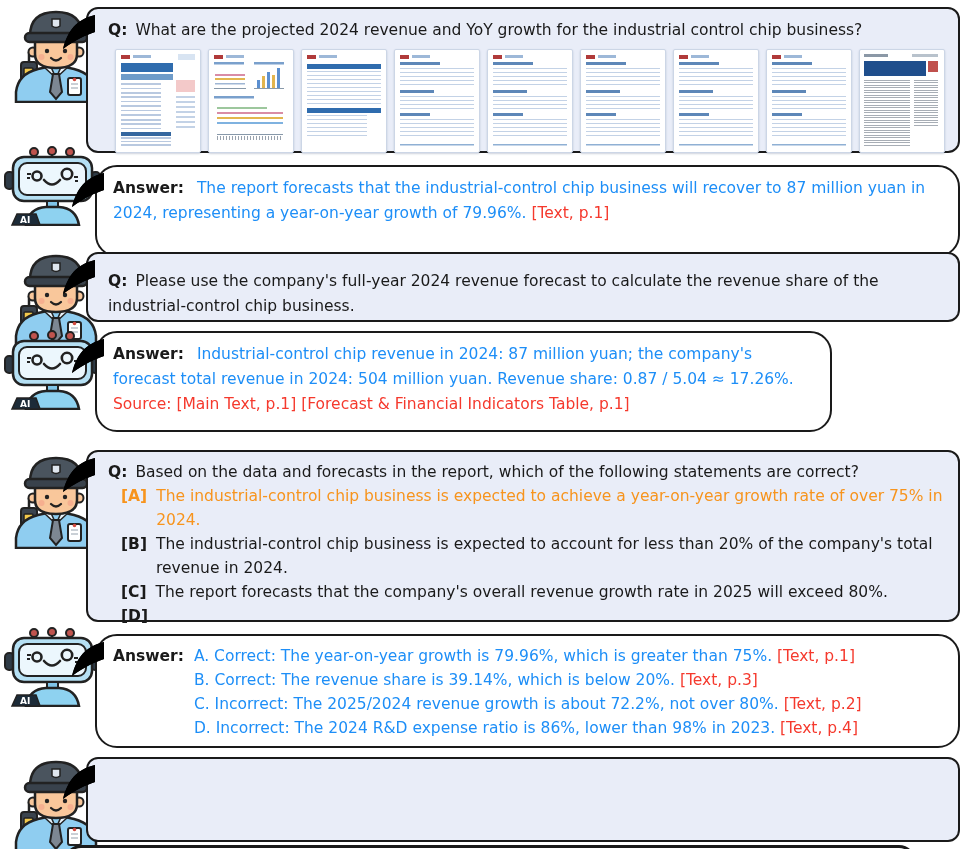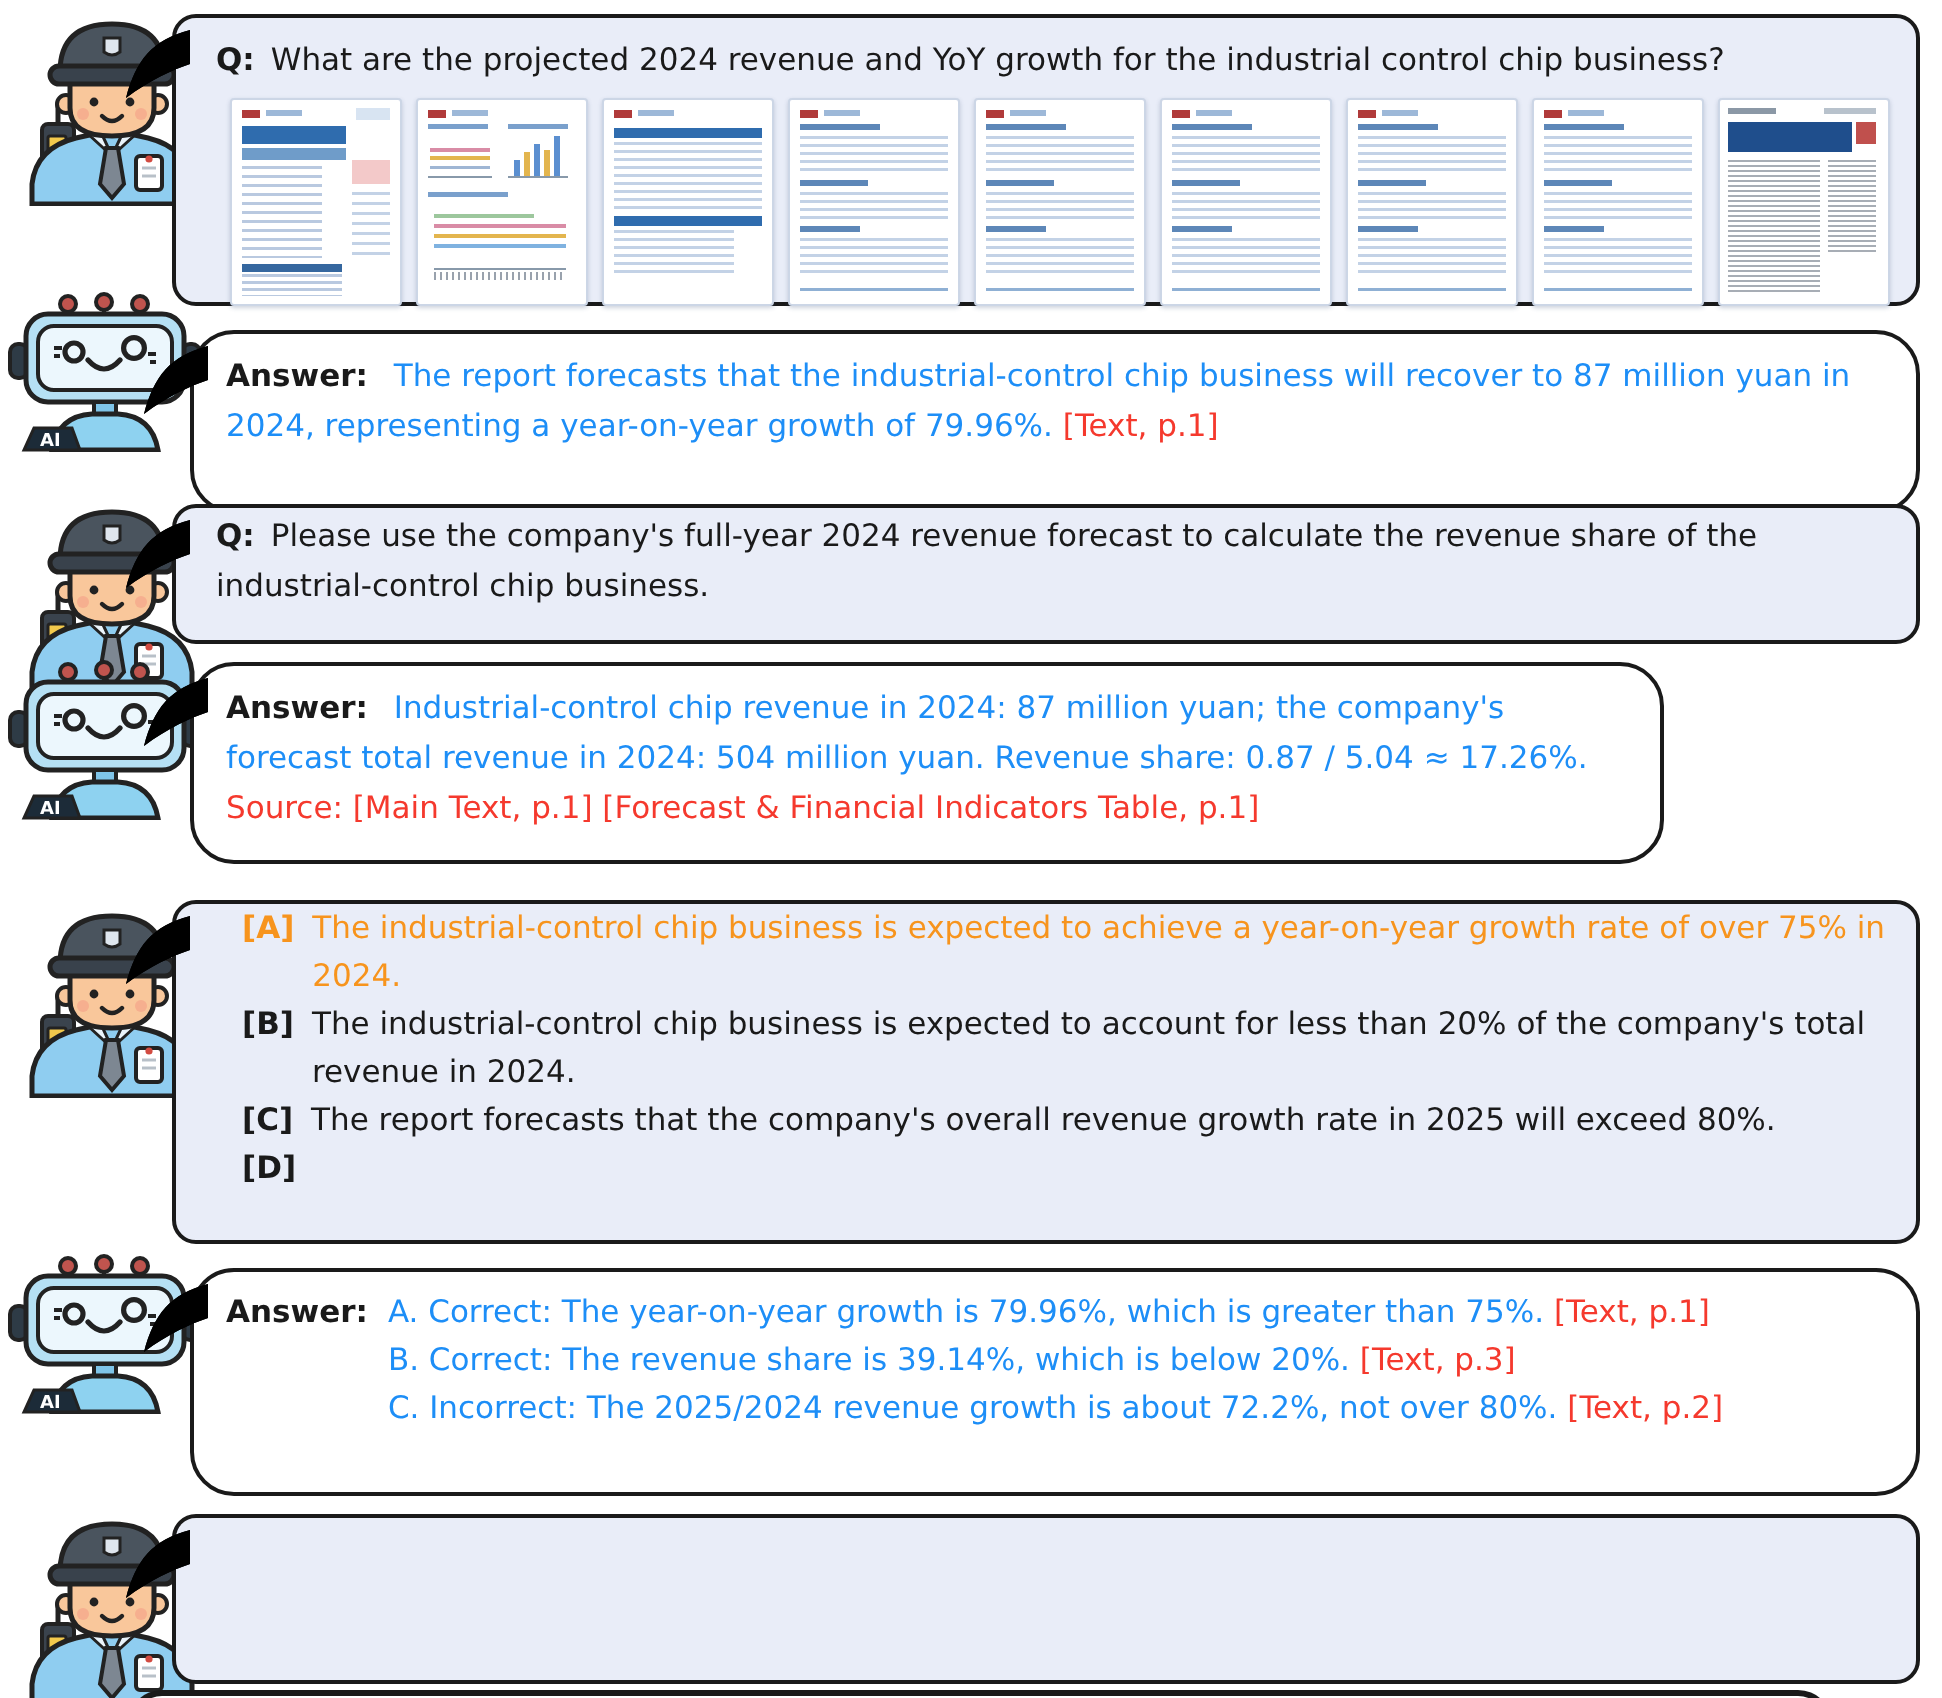--- a/index.html
+++ b/index.html
@@ -204,21 +204,21 @@
   </div>
 </div>
 
 <svg class="avatar" style="left:10px;top:250px" width="92" height="97">
     <use href="#sym-police"></use>
   </svg>
 <div class="bubble q" style="left:86px;top:252px;width:874px;height:70px">
   <svg class="tail" width="34" height="38">
       <use href="#sym-tail"></use>
     </svg>
-  <div class="qline" style="padding-top:2px"><span class="lbl">Q:</span><span>Please use the company's full-year 2024 revenue forecast to calculate the revenue share of the industrial-control chip business.</span></div>
+  <div class="qline" style="padding-top:15px"><span class="lbl">Q:</span><span>Please use the company's full-year 2024 revenue forecast to calculate the revenue share of the industrial-control chip business.</span></div>
 </div>
 
 <svg class="avatar" style="left:4px;top:330px" width="97" height="80">
     <use href="#sym-robot"></use>
   </svg>
 <div class="bubble a" style="left:95px;top:331px;width:737px;height:101px">
   <svg class="tail" width="34" height="38">
       <use href="#sym-tail"></use>
     </svg>
   <div class="ansbody">
@@ -228,20 +228,21 @@
   </div>
 </div>
 
 <svg class="avatar" style="left:10px;top:452px" width="92" height="97">
     <use href="#sym-police"></use>
   </svg>
 <div class="bubble q" style="left:86px;top:450px;width:874px;height:172px">
   <svg class="tail" width="34" height="38">
       <use href="#sym-tail"></use>
     </svg>
+  <div class="qline" style="padding-top:8px;line-height:24px"><span class="lbl">Q:</span><span>Based on the data and forecasts in the report, which of the following statements are correct?</span></div>
   <div class="opt">
     <span class="marker orange">[A]</span>
     <span class="orange">The industrial-control chip business is expected to achieve a year-on-year growth rate of over 75% in 2024.</span>
   </div>
   <div class="opt">
     <span class="marker">[B]</span>
     <span>The industrial-control chip business is expected to account for less than 20% of the company's total revenue in 2024.</span>
   </div>
   <div class="opt">
     <span class="marker">[C]</span>
@@ -258,20 +259,21 @@
 <div class="bubble a" style="left:95px;top:634px;width:865px;height:114px">
   <svg class="tail" width="34" height="38">
       <use href="#sym-tail"></use>
     </svg>
   <div class="ansflex">
     <span class="lbl">Answer:</span>
     <div>
       <div><span class="blue">A. Correct: The year-on-year growth is 79.96%, which is greater than 75%.</span> <span class="red">[Text, p.1]</span></div>
       <div><span class="blue">B. Correct: The revenue share is 39.14%, which is below 20%.</span> <span class="red">[Text, p.3]</span></div>
       <div><span class="blue">C. Incorrect: The 2025/2024 revenue growth is about 72.2%, not over 80%.</span> <span class="red">[Text, p.2]</span></div>
+      <div><span class="blue">D. Incorrect: The 2024 R&amp;D expense ratio is 86%, lower than 98% in 2023.</span> <span class="red">[Text, p.4]</span></div>
     </div>
   </div>
 </div>
 
 <svg class="avatar" style="left:10px;top:756px" width="92" height="97">
     <use href="#sym-police"></use>
   </svg>
 <div class="bubble q" style="left:86px;top:757px;width:874px;height:85px">
   <svg class="tail" width="34" height="38">
       <use href="#sym-tail"></use>

